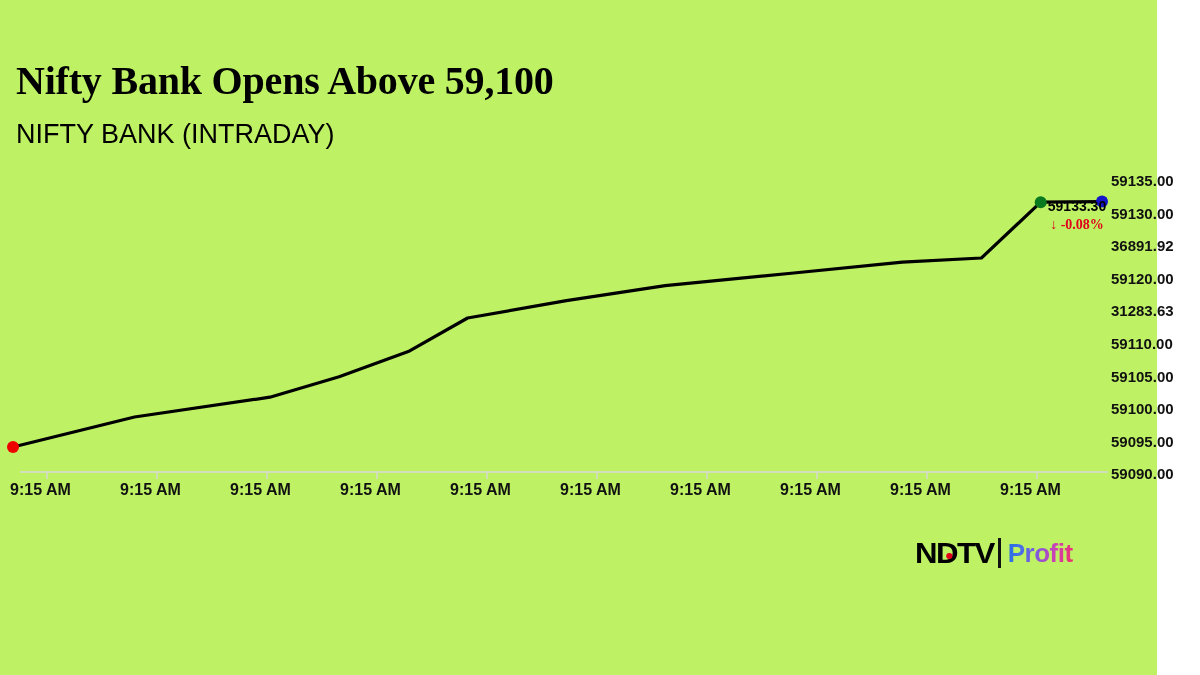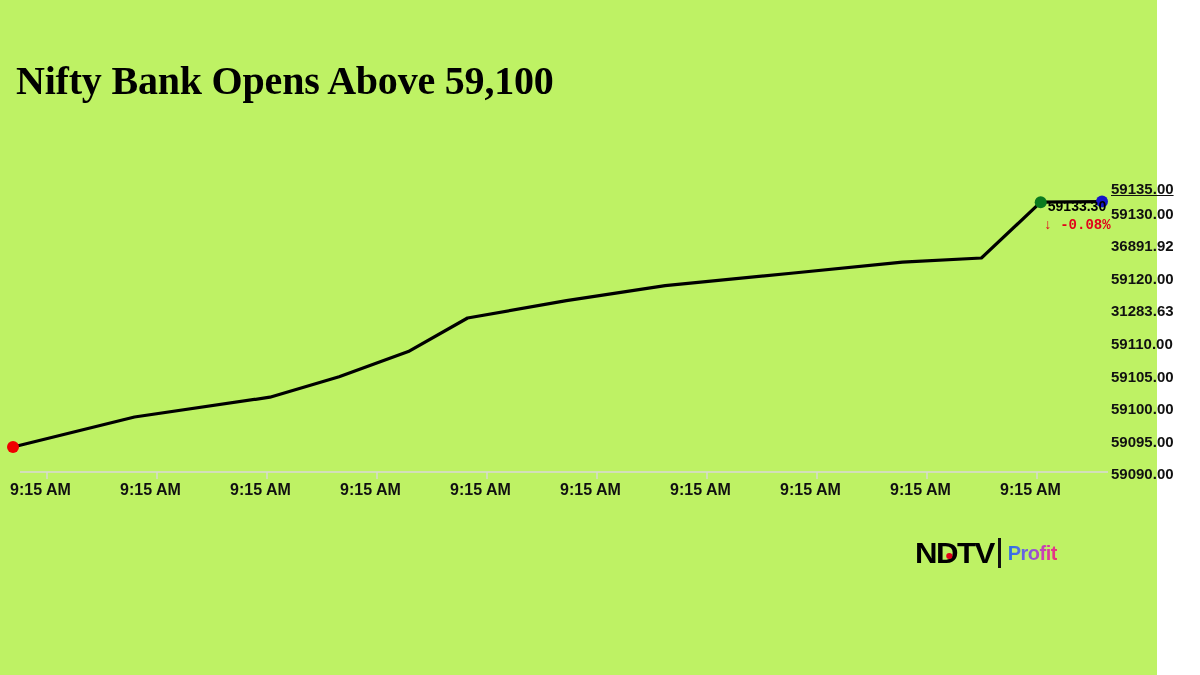--- a/index.html
+++ b/index.html
@@ -107,21 +107,21 @@
   .callout .price {
     font-family: "Liberation Sans", sans-serif;
     font-weight: bold;
     font-size: 14px;
     line-height: 17px;
     color: #000000;
     white-space: nowrap;
   }
   .callout .chg {
     margin-top: 2px;
-    font-family: Liberation Mono, monospace;
+    font-family: Liberation Serif, serif;
     font-weight: bold;
     font-size: 14px;
     line-height: 16px;
     color: #e2001a;
     white-space: nowrap;
   }
   .callout .chg .arrow {
     font-size: 14px;
     line-height: 16px;
   }
@@ -158,36 +158,37 @@
     background: #e2001a;
   }
   .logo-bar {
     width: 3px;
     height: 30px;
     background: #111111;
   }
   .logo-profit {
     font-family: "Liberation Sans", sans-serif;
     font-weight: bold;
-    font-size: 20px;
+    font-size: 26px;
     line-height: 33px;
     letter-spacing: -0.5px;
     background: linear-gradient(100deg, #1f6fe0 0%, #4a6fe8 22%, #8a55d8 48%, #d13fb0 72%, #f0306a 100%);
     -webkit-background-clip: text;
     background-clip: text;
     color: transparent;
   }
 </style>
 </head>
 <body>
 
 <div id="stage">
 
   <div class="headline">Nifty Bank Opens Above 59,100</div>
 
+  <div class="subhead">NIFTY BANK (INTRADAY)</div>
 
 
 
   <svg id="plot" viewBox="0 0 1200 675">
 
     <line id="x-axis-line" x1="20" y1="472" x2="1108" y2="472" stroke="#d8d8d8" stroke-width="1.4"></line>
 
     <g id="x-axis-ticks">
         <line x1="47" y1="472" x2="47" y2="479" stroke="#d8d8d8" stroke-width="1.4"></line>
         <line x1="157" y1="472" x2="157" y2="479" stroke="#d8d8d8" stroke-width="1.4"></line>
@@ -204,21 +205,21 @@
     <polyline id="series-line" fill="none" stroke="#000000" stroke-width="3.2" stroke-linejoin="round" stroke-linecap="round" points="13.0,447.0 134.5,417.0 269.9,397.2 339.1,376.8 408.3,351.6 467.6,318.0 566.4,300.6 665.2,285.6 793.7,273.0 902.4,262.2 981.4,258.0 1040.7,202.2 1102.0,201.6"></polyline>
 
     <g id="series-markers">
         <circle cx="13.0" cy="447.0" r="6" fill="#ef0000"></circle>
         <circle cx="1040.7" cy="202.2" r="6" fill="#0a7a1e"></circle>
         <circle cx="1102.0" cy="201.6" r="6" fill="#1414c8"></circle>
       </g>
   </svg>
 
   <div id="y-ticks">
-      <div class="ytick" style="top: 181px; text-decoration: underline;">59135.00</div>
+      <div class="ytick" style="top: 173px;">59135.00</div>
       <div class="ytick" style="top: 205.6px;">59130.00</div>
       <div class="ytick" style="top: 238.2px;">36891.92</div>
       <div class="ytick" style="top: 270.8px;">59120.00</div>
       <div class="ytick" style="top: 303.4px;">31283.63</div>
       <div class="ytick" style="top: 336px;">59110.00</div>
       <div class="ytick" style="top: 368.6px;">59105.00</div>
       <div class="ytick" style="top: 401.2px;">59100.00</div>
       <div class="ytick" style="top: 433.8px;">59095.00</div>
       <div class="ytick" style="top: 466.4px;">59090.00</div>
     </div>

